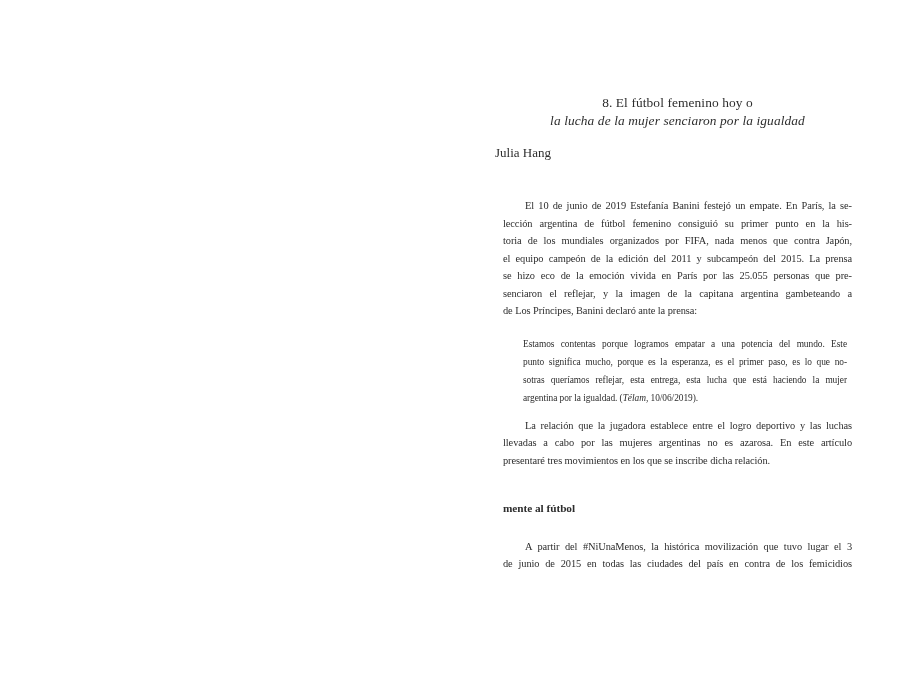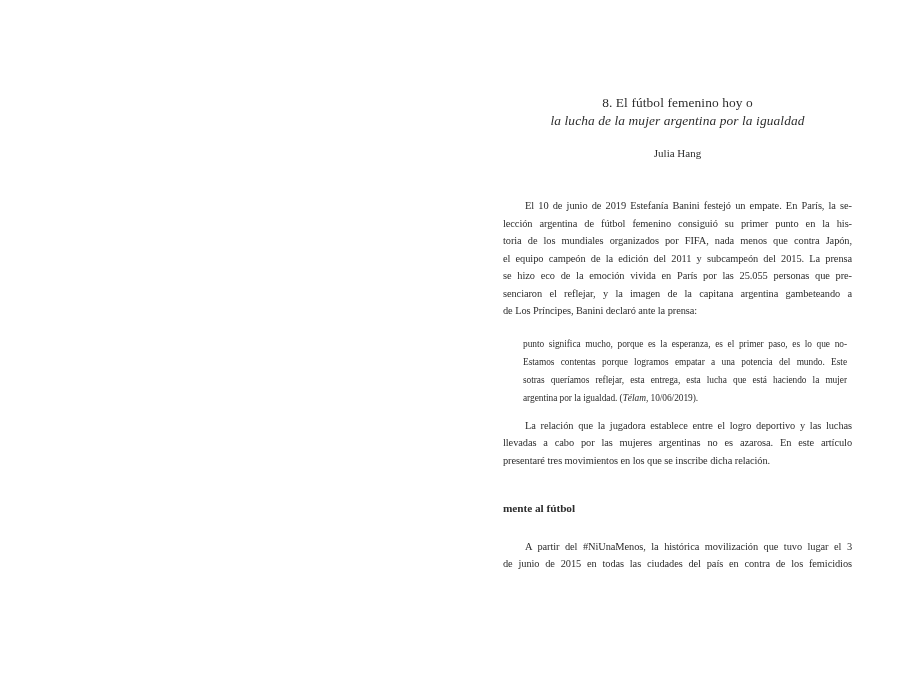--- a/index.html
+++ b/index.html
@@ -40,22 +40,21 @@
     font-size: 13.4px;
     line-height: 18px;
     letter-spacing: 0.1px;
   }
   .chapter-title .t1,
   .chapter-title .t2 { display: block; }
   .chapter-title .t2 { font-style: italic; }
 
   .author {
     margin-top: 15px;
-    text-align: center;
-    font-size: 11px;
+    font-size: 13px;
     line-height: 16px;
   }
 
   .para, .quote, .section-heading {
     margin: 8px;
     padding: 0;
     font-weight: normal;
   }
   .para { margin-top: 0; font-size: 10.4px; letter-spacing: -0.08px; }
   .p1 { margin-top: 36px; }
@@ -98,38 +97,38 @@
 <div class="spread">
 
   <div class="page-half left"></div>
 
   <div class="page-half right"></div>
 
   <div class="content">
 
     <h1 class="chapter-title">
       <span class="t1">8. El fútbol femenino hoy o</span>
-      <span class="t2">la lucha de la mujer argentina por la igualdad</span>
+      <span class="t2">la lucha de la mujer senciaron por la igualdad</span>
     </h1>
 
     <div class="author">Julia Hang</div>
 
     <div class="para p1">
         <div class="line indent">El 10 de junio de 2019 Estefanía Banini festejó un empate. En París, la se-</div>
         <div class="line">lección argentina de fútbol femenino consiguió su primer punto en la his-</div>
         <div class="line">toria de los mundiales organizados por FIFA, nada menos que contra Japón,</div>
         <div class="line">el equipo campeón de la edición del 2011 y subcampeón del 2015. La prensa</div>
         <div class="line">se hizo eco de la emoción vivida en París por las 25.055 personas que pre-</div>
         <div class="line">senciaron el reflejar, y la imagen de la capitana argentina gambeteando a</div>
         <div class="line last">de Los Príncipes, Banini declaró ante la prensa:</div>
       </div>
 
     <div class="quote">
+        <div class="line">Estamos contentas porque logramos empatar a una potencia del mundo. Este</div>
         <div class="line">punto significa mucho, porque es la esperanza, es el primer paso, es lo que no-</div>
-        <div class="line">Estamos contentas porque logramos empatar a una potencia del mundo. Este</div>
         <div class="line">sotras queríamos reflejar, esta entrega, esta lucha que está haciendo la mujer</div>
         <div class="line last">argentina por la igualdad. (<i>Télam</i>, 10/06/2019).</div>
       </div>
 
     <div class="para p2">
         <div class="line indent">La relación que la jugadora establece entre el logro deportivo y las luchas</div>
         <div class="line">llevadas a cabo por las mujeres argentinas no es azarosa. En este artículo</div>
         <div class="line last">presentaré tres movimientos en los que se inscribe dicha relación.</div>
       </div>
 

